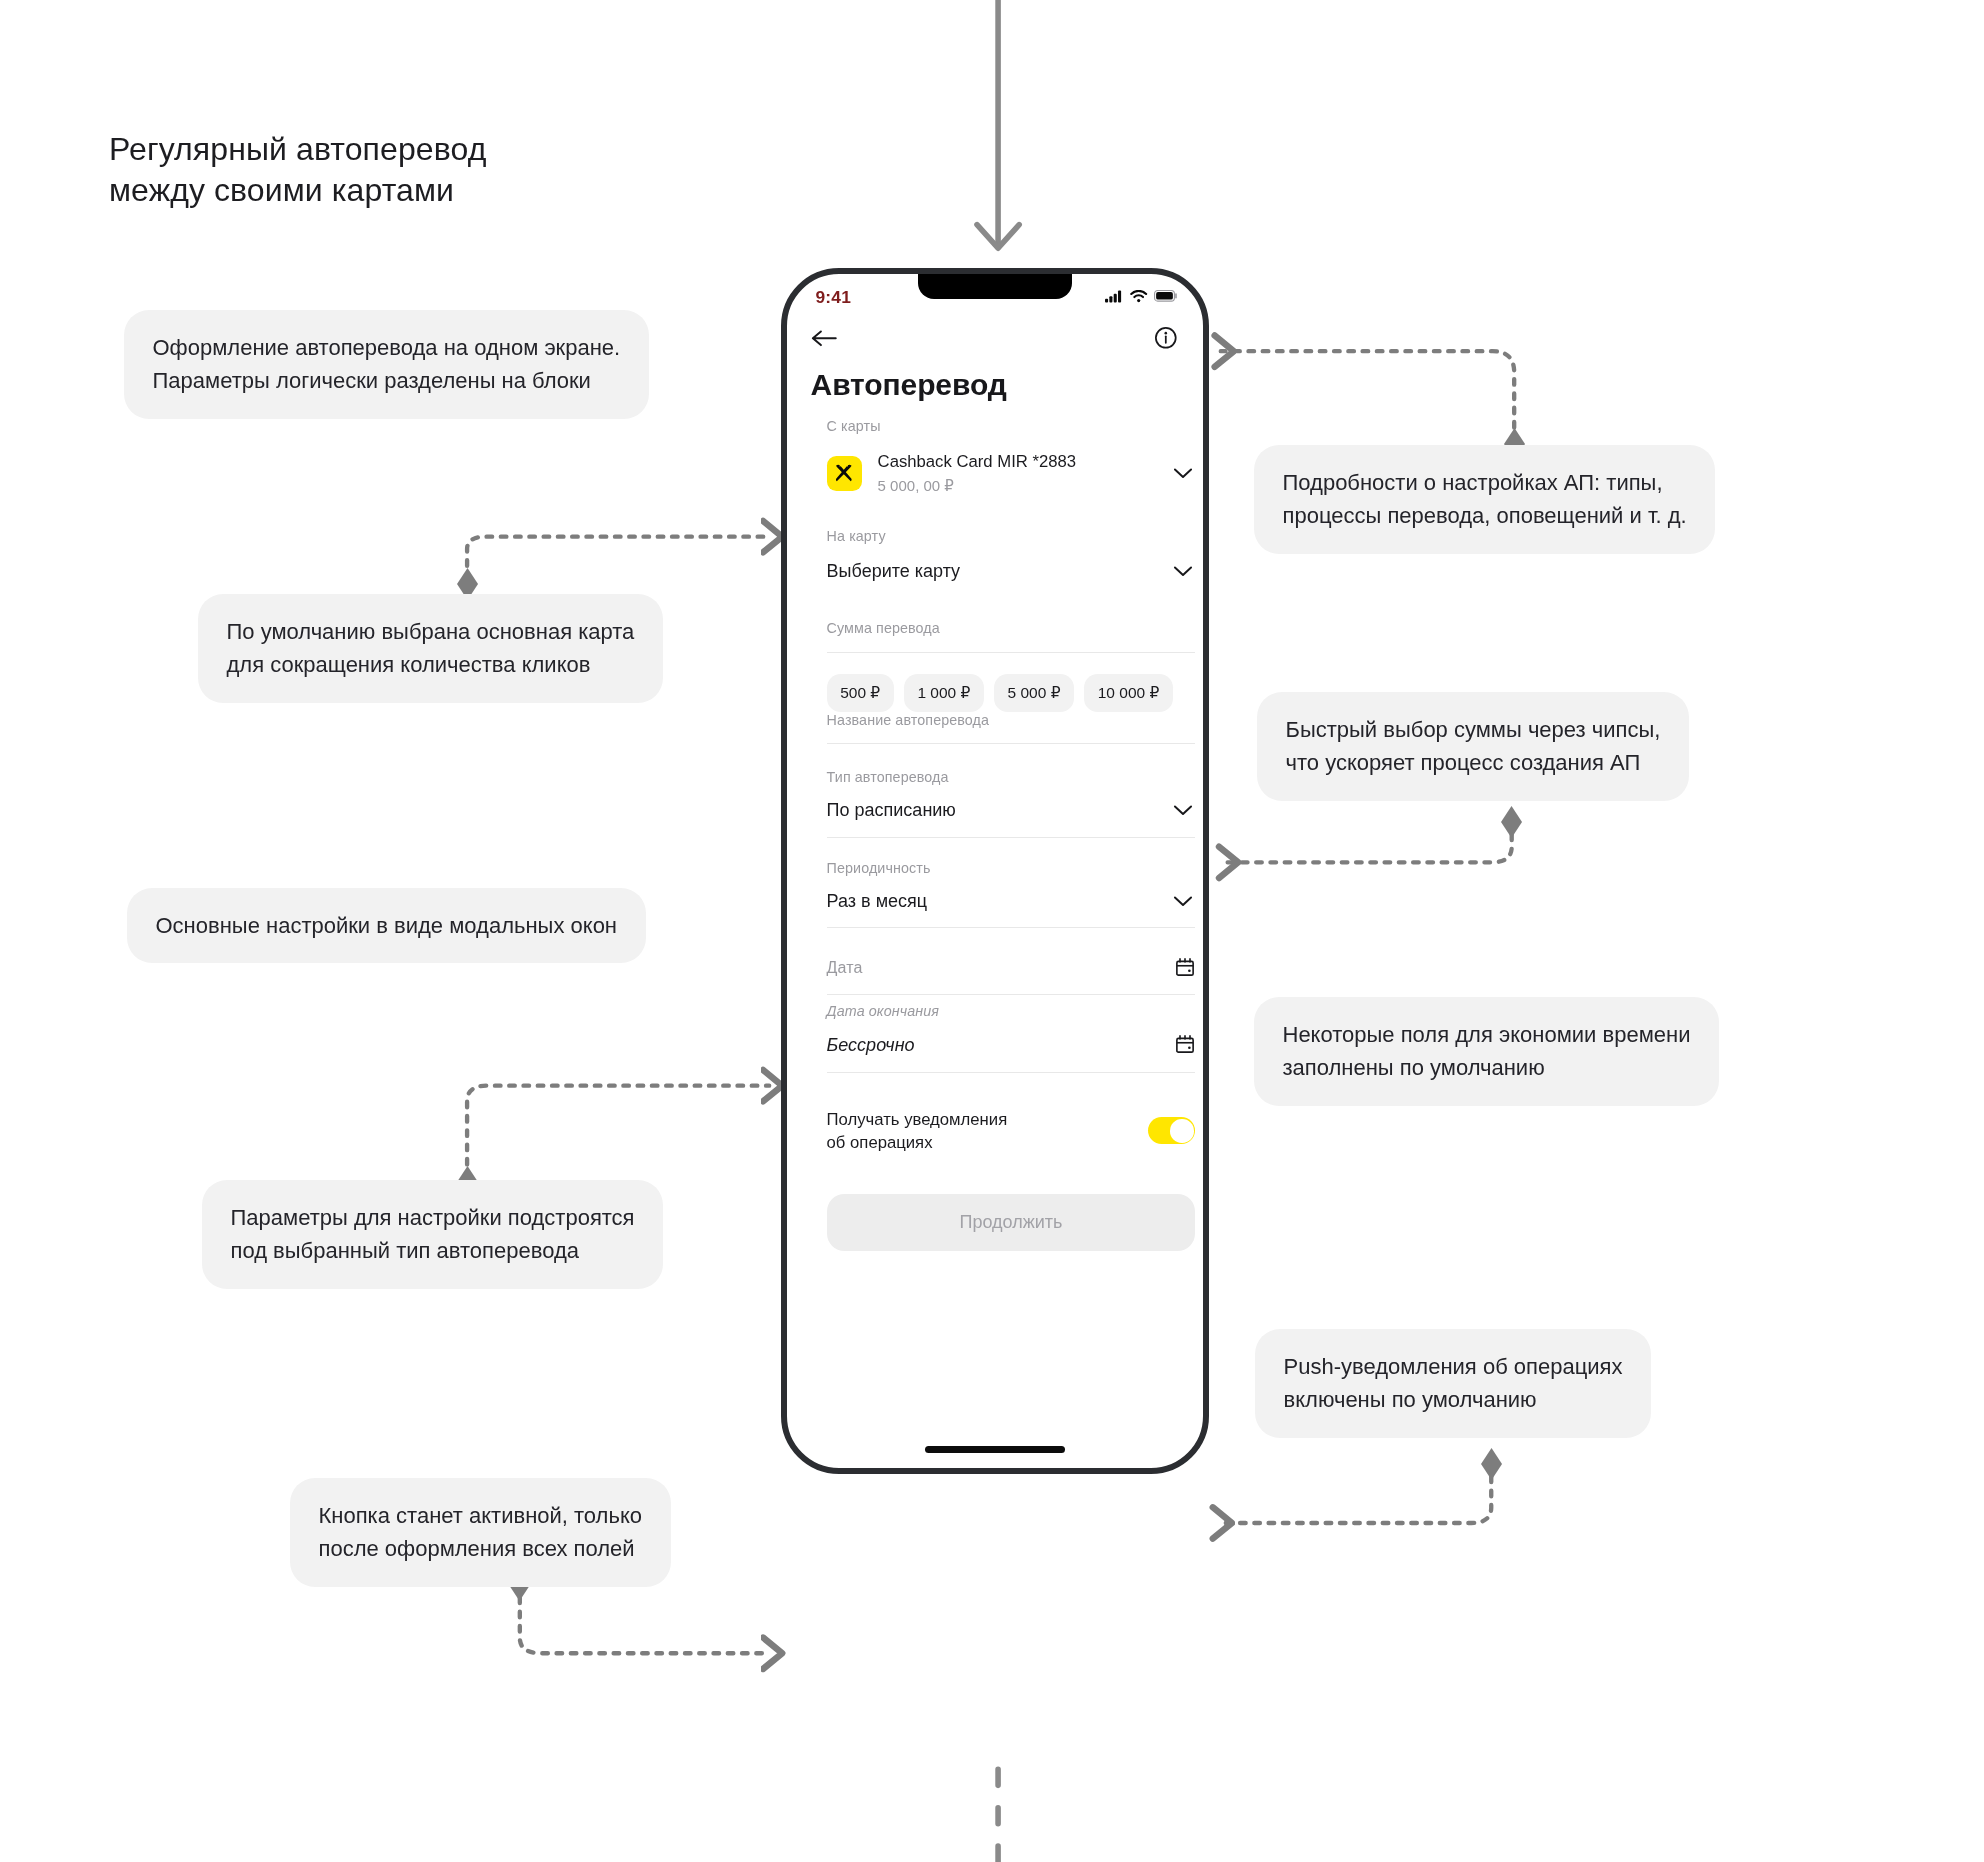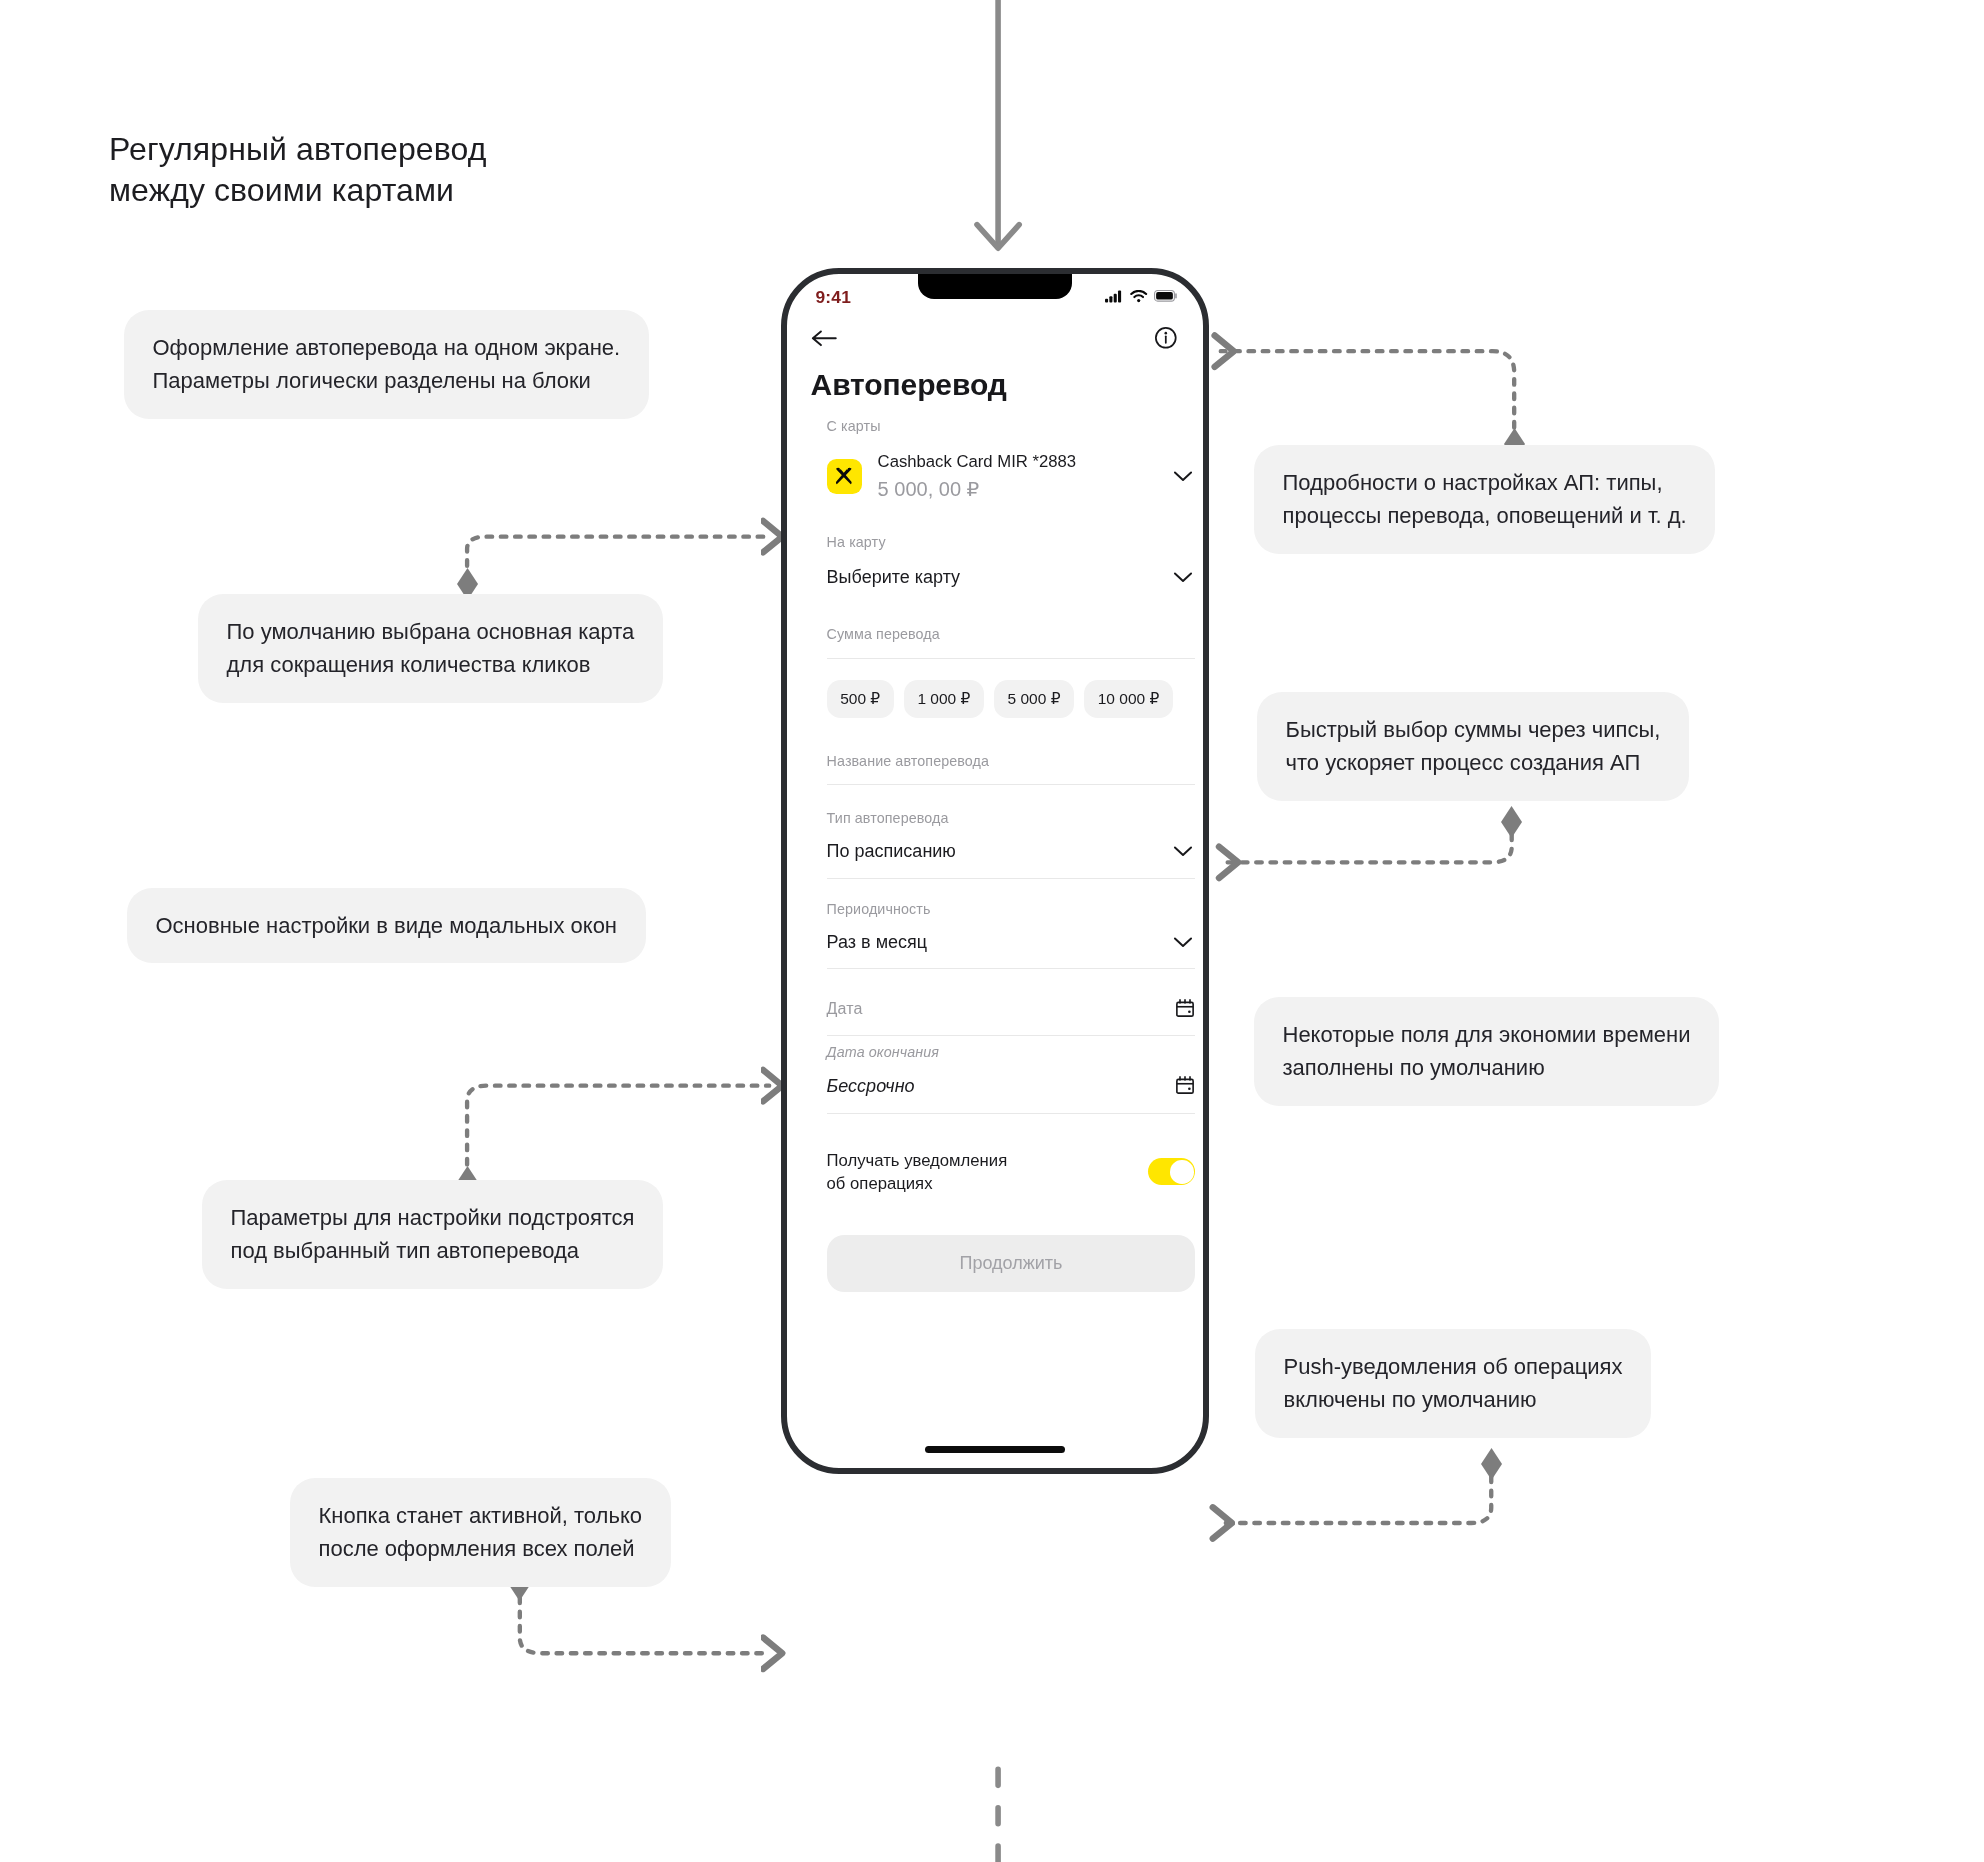--- a/index.html
+++ b/index.html
@@ -151,21 +151,21 @@
   }
   .card-logo {
     width: 35px; height: 35px;
     background: #ffe600;
     border-radius: 9.3px;
     flex: 0 0 auto;
     display: flex; align-items: center; justify-content: center;
   }
   .card-info { margin-left: 16px; flex: 1 1 auto; }
   .card-name { font-size: 16.7px; color: #1b1b1f; line-height: 1.28; }
-  .card-balance { font-size: 20px; color: #9a9a9f; margin-top: 4.3px; }
+  .card-balance { font-size: 15px; color: #9a9a9f; margin-top: 4.3px; }
   .chev { flex: 0 0 auto; line-height: 0; padding-right: 2.5px; }
 
   .block-to { margin-top: 33px; }
   .select-row {
     display: flex;
     align-items: center;
     justify-content: space-between;
     margin-top: 17px;
   }
   .select-value { font-size: 18px; color: #1b1b1f; }
@@ -182,21 +182,21 @@
   .chip {
     background: #f2f2f2;
     border-radius: 13.6px;
     padding: 10px 13.6px;
     font-size: 15.5px;
     color: #1b1b1f;
     white-space: nowrap;
     flex: 0 0 auto;
   }
 
-  .block-name { margin-top: 35px; }
+  .block-name { }
   .block-type { margin-top: 25px; }
   .block-period { margin-top: 22px; }
   .block-date { margin-top: 28.5px; }
   .block-enddate { margin-top: 8px; font-style: italic; }
 
   .input-row {
     display: flex;
     align-items: center;
     justify-content: space-between;
     margin-top: 15px;

